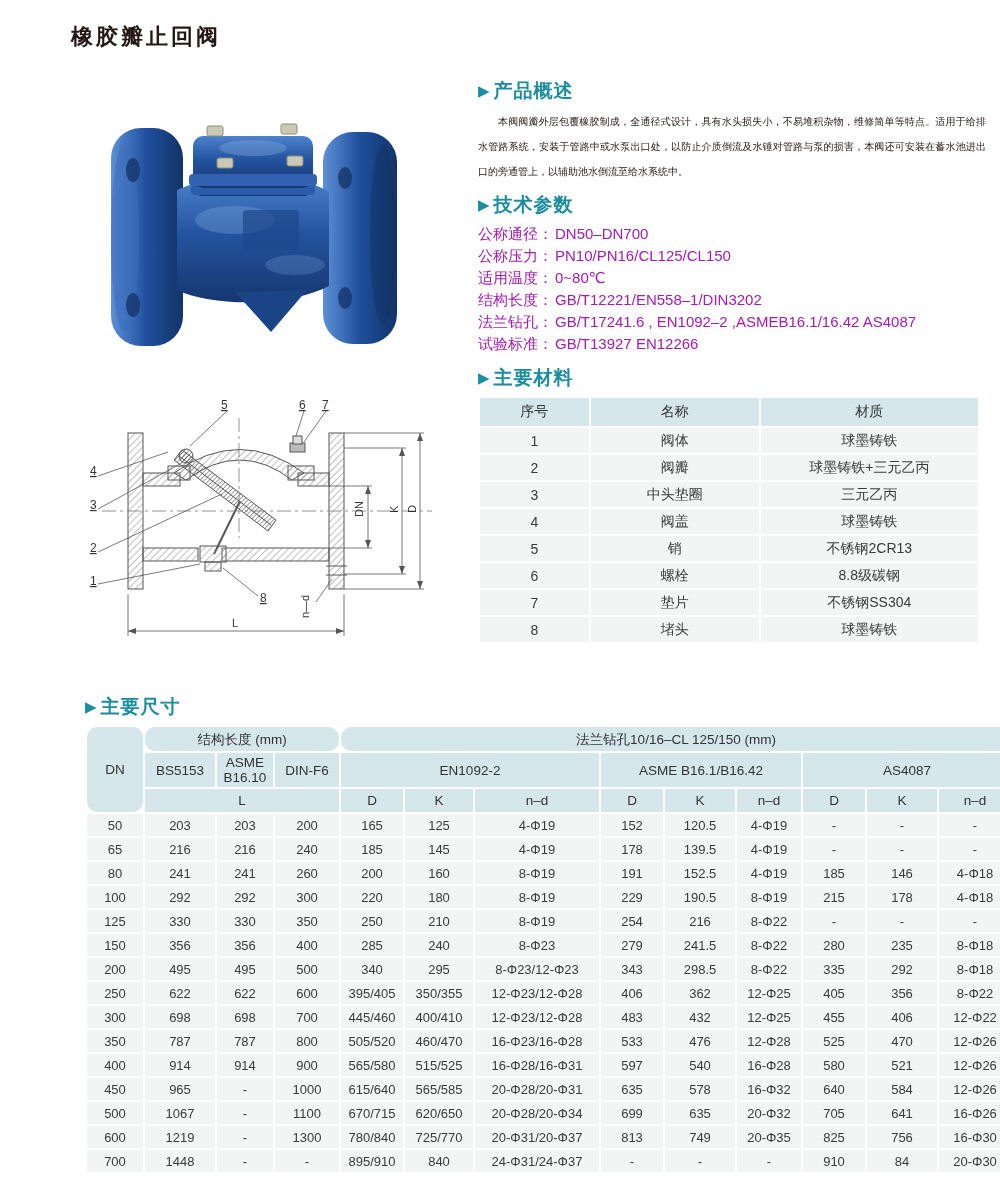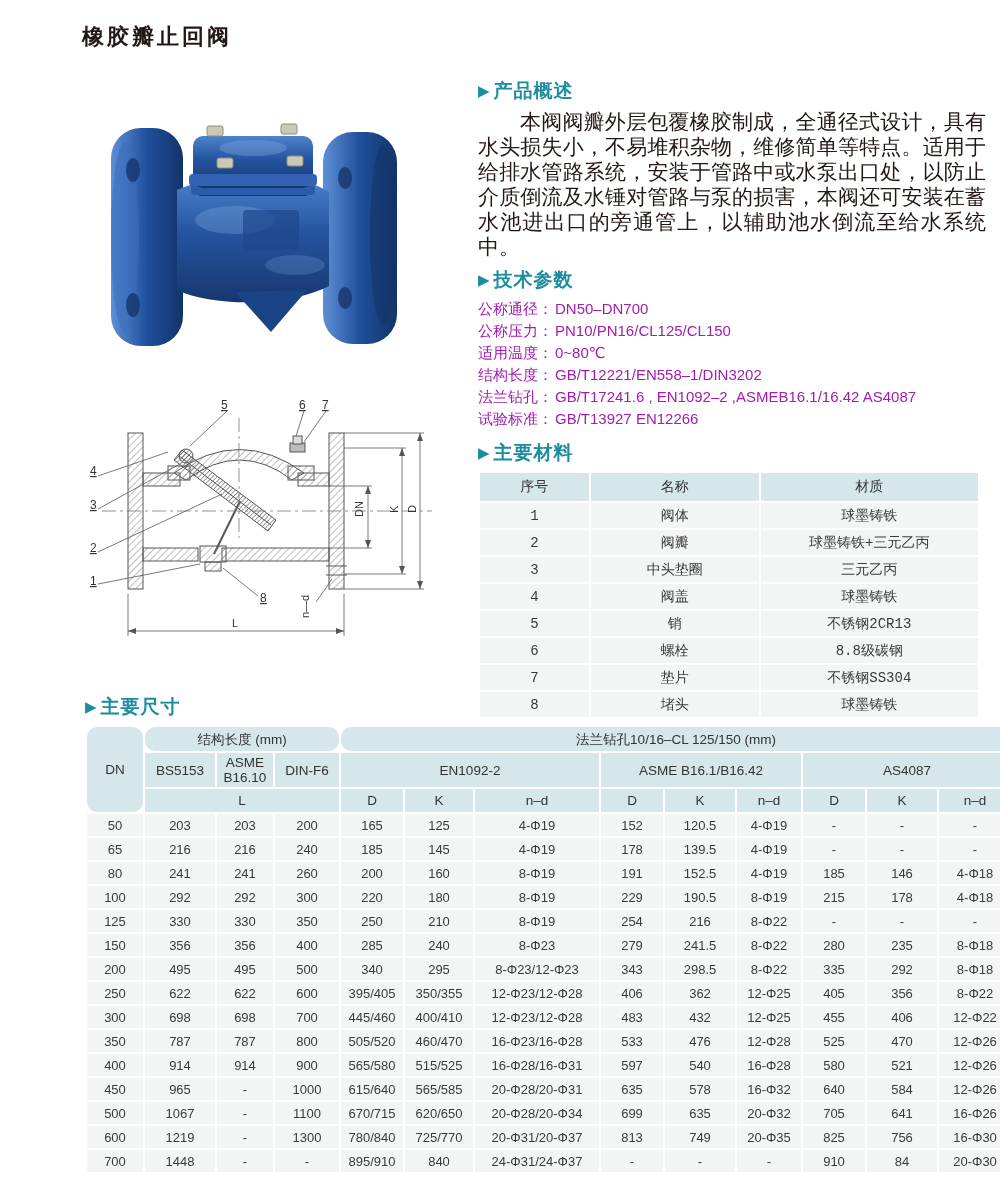--- a/index.html
+++ b/index.html
@@ -1,41 +1,41 @@
 <!DOCTYPE html>
 <html><head>
 <meta charset="utf-8">
 <style>
   html,body{margin:0;padding:0;background:#fff;}
   body{font-family:"Liberation Sans","DejaVu Sans",sans-serif;color:#333;}
   .page{position:relative;width:1000px;height:1194px;background:#fff;overflow:hidden;}
 
-  .page-title{position:absolute;left:82px;top:22px;margin:0;font-size:22px;font-weight:bold;
+  .page-title{position:absolute;left:71px;top:22px;margin:0;font-size:22px;font-weight:bold;
     color:#231815;letter-spacing:3px;}
 
   
   .photo{position:absolute;left:95px;top:100px;width:330px;height:278px;}
 
   
   .right-col{position:absolute;left:478px;top:78px;width:508px;}
   .sec-head{display:flex;align-items:center;color:#1b8d9f;font-size:19px;font-weight:bold;
     letter-spacing:1px;margin:0 0 5px 0;line-height:26px;}
   .tri{font-size:15px;margin-right:3px;line-height:26px;}
-  .overview-text{margin:2px 0 8px 0;font-size:21px;line-height:25px;text-align:justify;
+  .overview-text{margin:2px 0 8px 0;font-size:10px;line-height:25px;text-align:justify;
     text-indent:2em;color:#231815;}
   .spec-list{margin:0 0 10px 0;}
   .spec-line{font-size:15px;line-height:22px;color:#a21caf;white-space:nowrap;}
   .spec-label{margin-right:2px;}
 
   
   table.data-table{border-collapse:separate;border-spacing:2px;table-layout:fixed;}
   table.data-table th{background:#d5e7eb;font-weight:normal;color:#333;}
   table.data-table td{background:#f3f4f4;text-align:center;color:#3a3a3a;}
 
-  .materials-table{width:502px;font-size:14px;margin-top:3px;font-family:Liberation Mono, monospace;}
+  .materials-table{width:502px;font-size:14px;margin-top:3px;}
   .materials-table th{height:26px;font-size:14px;}
   .materials-table td{height:23px;}
 
   
   .drawing{position:absolute;left:80px;top:396px;width:382px;height:296px;}
   .callout{font-size:12px;fill:#333;text-decoration:underline;}
   .dim-label{font-size:11px;fill:#333;}
 
   
   .bottom{position:absolute;left:85px;top:694px;width:900px;}

